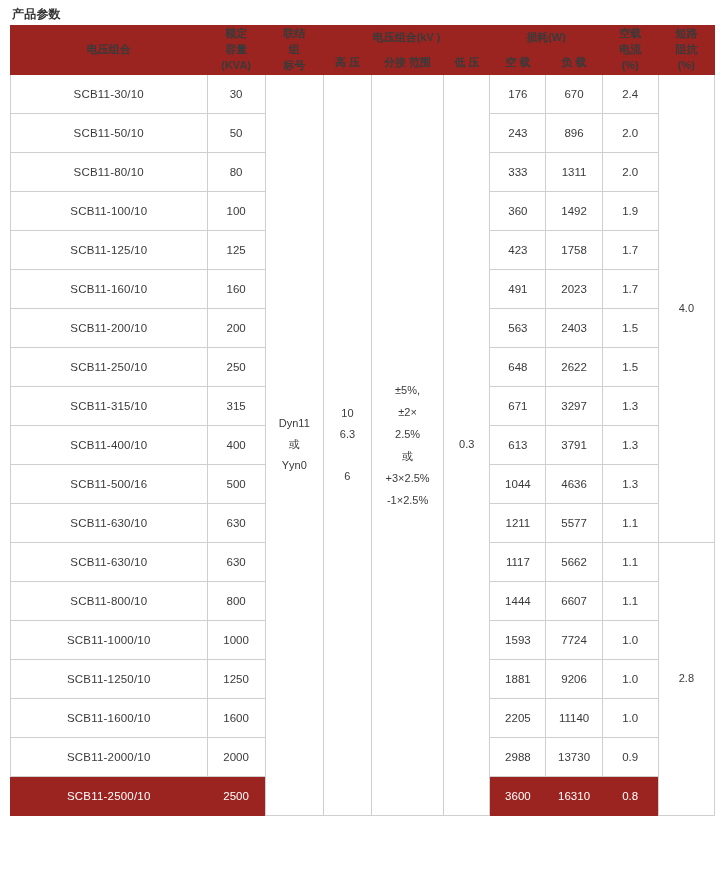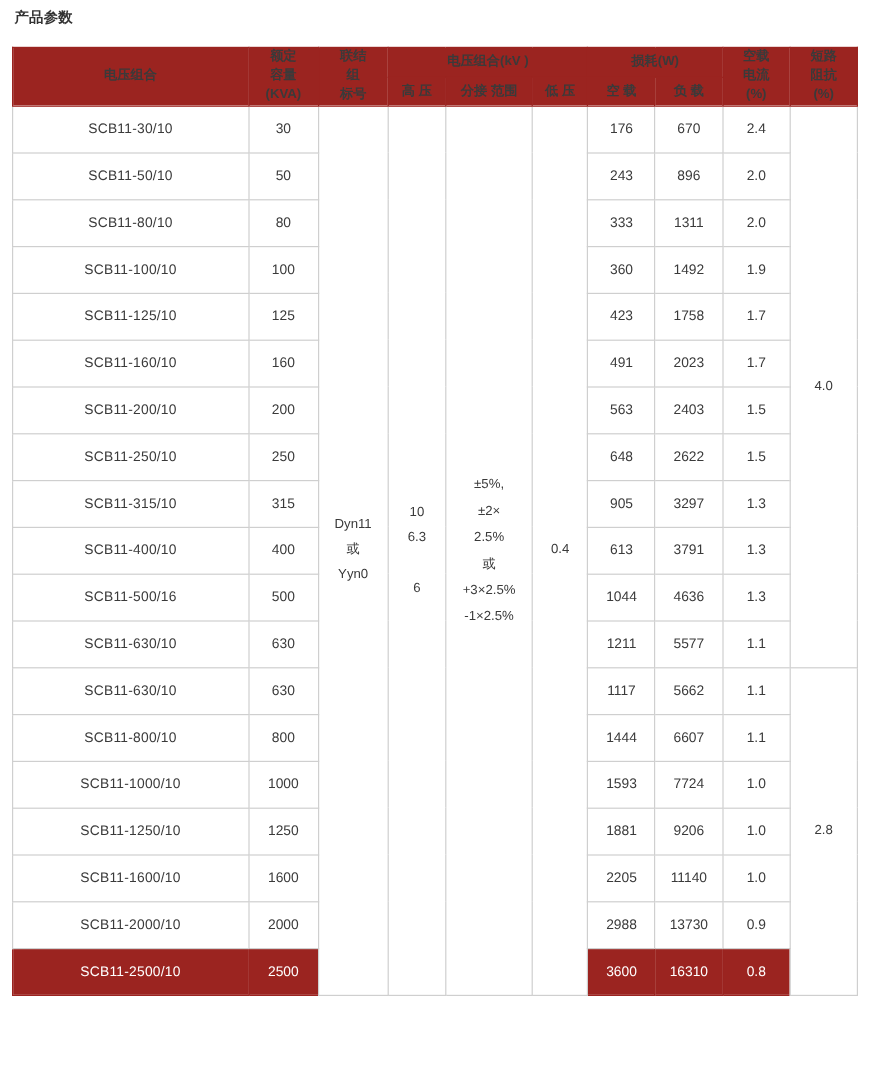--- a/index.html
+++ b/index.html
@@ -16,21 +16,21 @@
   }
   .page {
     width: 725px;
     box-sizing: border-box;
     padding: 6px 10px 0 10px;
   }
   .section-title {
     font-size: 12px;
     font-weight: bold;
     color: #333333;
-    margin: 0 0 16px 2px;
+    margin: 0 0 2px 2px;
     letter-spacing: 0.2px;
   }
   table.param-table {
     border-collapse: collapse;
     width: 705px;
     table-layout: fixed;
     border: 1px solid #9b1f1f;
   }
   table.param-table td, table.param-table th {
     border: 1px solid #cfcfcf;
@@ -195,21 +195,21 @@
           <span class="ml">6</span>
         </td>
         <td class="tap" rowspan="19">
           <span class="tl">±5%,</span>
           <span class="tl">±2×</span>
           <span class="tl">2.5%</span>
           <span class="tl">或</span>
           <span class="tl">+3×2.5%</span>
           <span class="tl">-1×2.5%</span>
         </td>
-        <td class="merge" rowspan="19">0.4</td>
+        <td class="merge" rowspan="19">0.3</td>
         <td class="num">176</td>
         <td class="num">670</td>
         <td class="num">2.4</td>
         <td class="merge" rowspan="12">4.0</td>
       </tr>
 
       <tr class="data-row">
         <td class="model">SCB11-50/10</td>
         <td class="num">50</td>
         <td class="num">243</td>
@@ -254,21 +254,21 @@
       <tr class="data-row">
         <td class="model">SCB11-250/10</td>
         <td class="num">250</td>
         <td class="num">648</td>
         <td class="num">2622</td>
         <td class="num">1.5</td>
       </tr>
       <tr class="data-row">
         <td class="model">SCB11-315/10</td>
         <td class="num">315</td>
-        <td class="num">905</td>
+        <td class="num">671</td>
         <td class="num">3297</td>
         <td class="num">1.3</td>
       </tr>
       <tr class="data-row">
         <td class="model">SCB11-400/10</td>
         <td class="num">400</td>
         <td class="num">613</td>
         <td class="num">3791</td>
         <td class="num">1.3</td>
       </tr>

